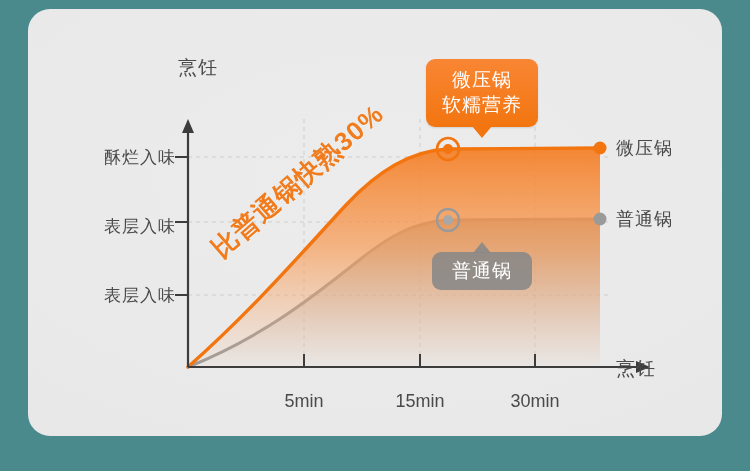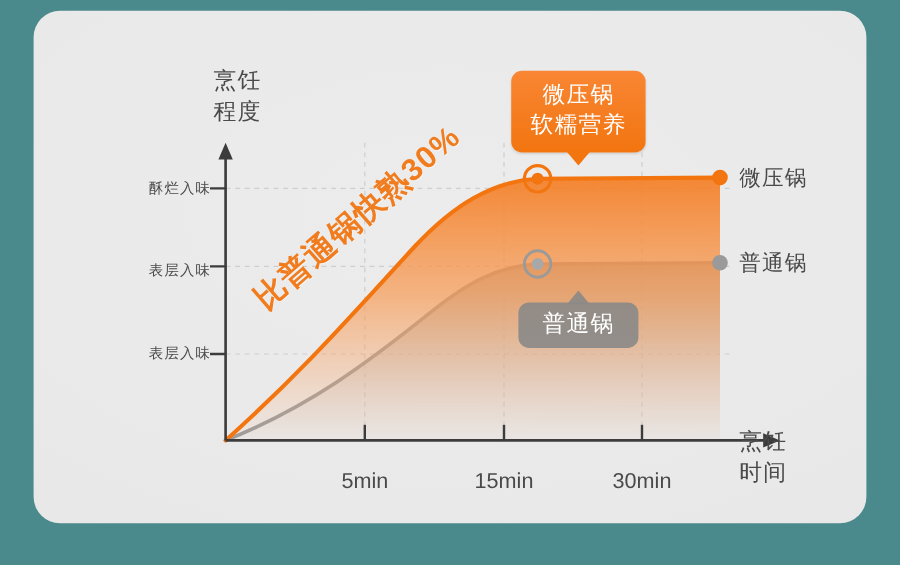--- a/index.html
+++ b/index.html
@@ -27,21 +27,21 @@
   }
   .xtitle{
     position:absolute;left:588px;top:347px;width:80px;
     text-align:left;color:#4a4a4a;font-size:19px;line-height:26px;
     letter-spacing:1px;
   }
 
   
   .ylab{
     position:absolute;right:0;white-space:nowrap;
-    color:#4a4a4a;font-size:12px;letter-spacing:1px;
+    color:#4a4a4a;font-size:17px;letter-spacing:1px;
     transform:translateY(-50%);
   }
   .ylab-wrap{position:absolute;left:0;width:148px;}
 
   
   .xlab{
     position:absolute;top:382px;white-space:nowrap;
     color:#4a4a4a;font-size:18px;transform:translateX(-50%);
   }
 
@@ -163,26 +163,24 @@
         <circle cx="420" cy="140" r="11" fill="none" stroke="#f2750f" stroke-width="2.6"></circle>
         <circle cx="420" cy="140" r="5" fill="#f2750f"></circle>
       </g>
 
       <circle cx="572" cy="139" r="6.5" fill="#f2750f"></circle>
       <circle cx="572" cy="210" r="6.5" fill="#9a9a9a"></circle>
     </svg>
 
     <div class="ytitle">
       <div>烹饪</div>
-      <div>程度</div>
     </div>
 
     <div class="xtitle">
       <div>烹饪</div>
-      <div>时间</div>
     </div>
 
     <div class="ylab-wrap">
       <div class="ylab" style="top:148px;">酥烂入味</div>
       <div class="ylab" style="top:217px;">表层入味</div>
       <div class="ylab" style="top:286px;">表层入味</div>
     </div>
 
     <div>
       <div class="xlab" style="left:276px;">5min</div>

